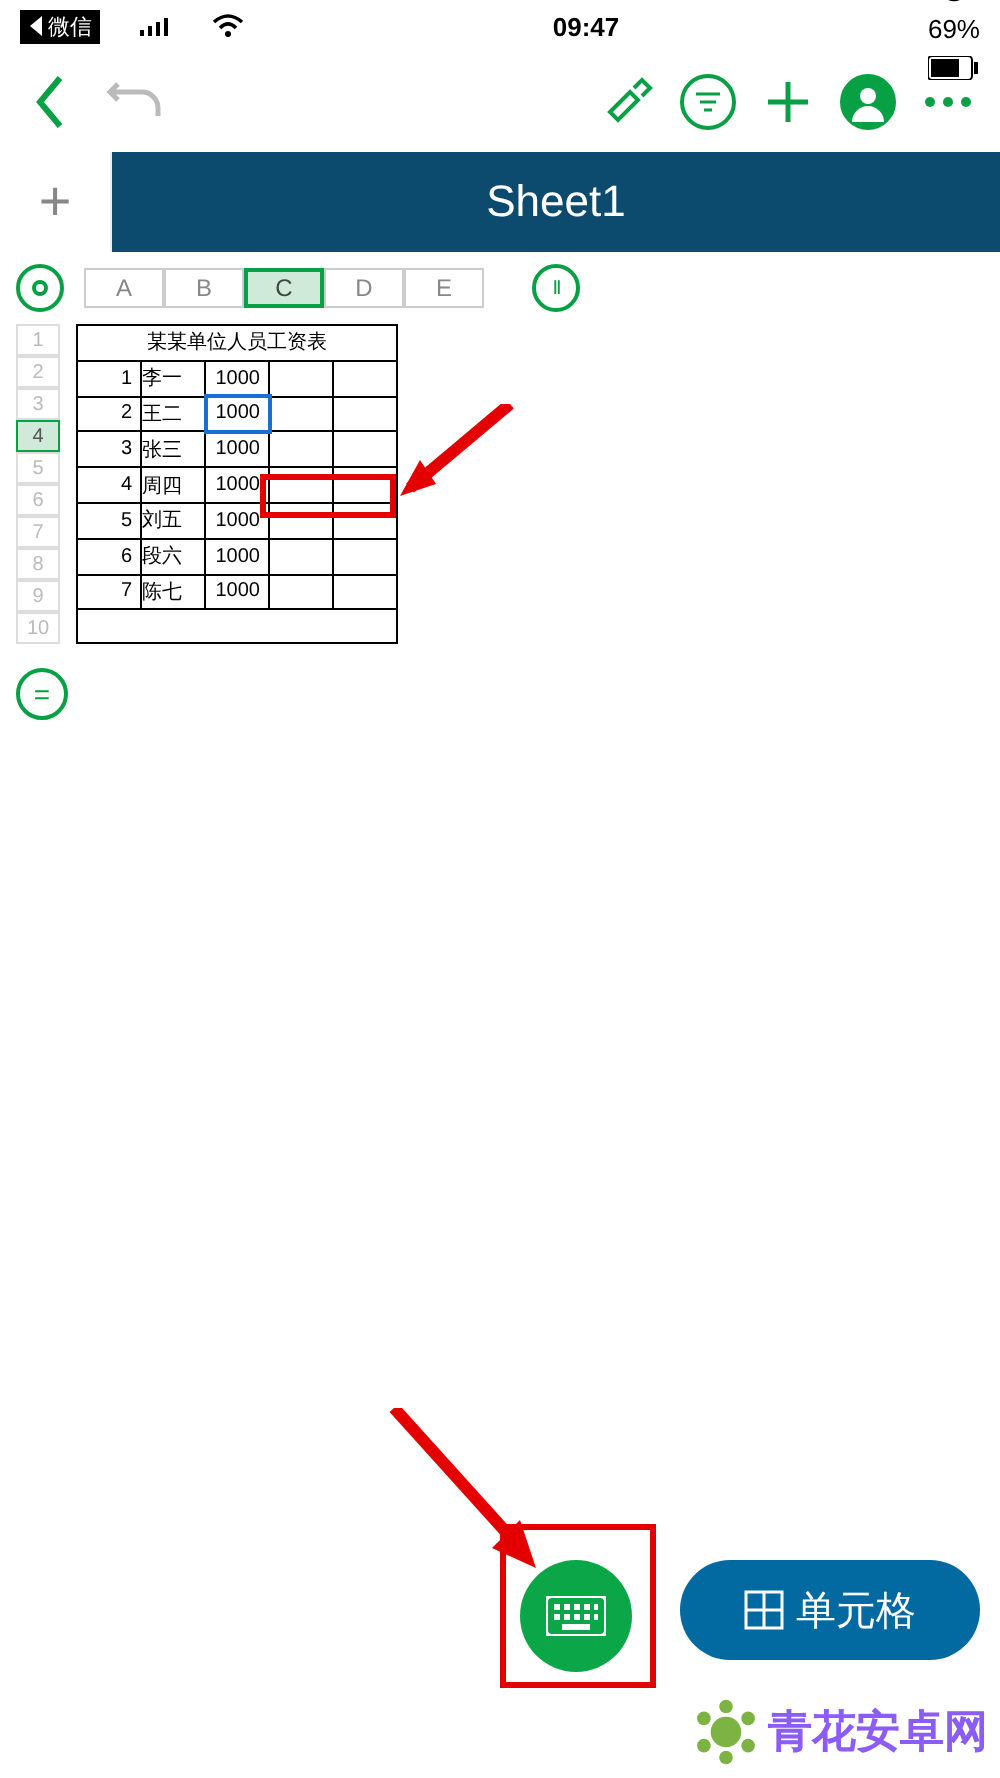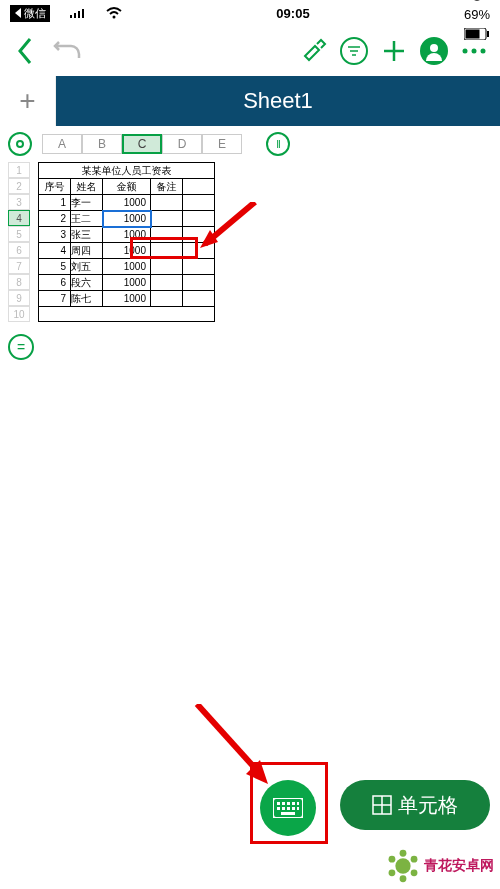--- a/index.html
+++ b/index.html
@@ -50,25 +50,25 @@
 .mini-table .name { text-align:left; padding-left:0;}
 
 
 .anno-box { position:absolute; border:3px solid #e40000; pointer-events:none;}
 
 
 .eq-btn { margin: 12px 8px; width:26px; height:26px; border:2px solid #07a045; border-radius:50%; display:flex; align-items:center; justify-content:center; color:#07a045; font-size:14px;}
 
 
 .float1 { position:absolute; left:260px; top:780px; width:56px; height:56px; border-radius:28px; background:#0aa648; display:flex; align-items:center; justify-content:center;}
-.float2 { position:absolute; left:340px; top:780px; width:150px; height:50px; border-radius:25px; background:#15803d; display:flex; align-items:center; justify-content:center; color:#fff; font-size:20px;}
+.float2 { position:absolute; left:340px; top:780px; width:150px; height:50px; border-radius:25px; background:#0369a1; display:flex; align-items:center; justify-content:center; color:#fff; font-size:20px;}
 
 
 .wm { position:absolute; right:6px; bottom:6px; text-align:right; }
-.wm-main { font-size:14px; font-weight:700; color:#be185d; display:flex; align-items:center; justify-content:flex-end; gap:4px;}
+.wm-main { font-size:22px; font-weight:700; color:#8b5cf6; display:flex; align-items:center; justify-content:flex-end; gap:4px;}
 .wm-url { font-size:13px; color:#888; letter-spacing:1px;}
 .wm-logo { width:34px; height:34px; }
 
 svg { display:block; }
 </style>
 </head>
 <body>
 
 <div class="status-bar">
   <div class="status-left">
@@ -87,21 +87,21 @@
         </svg>
     </span>
     <span>
       <svg width="16" height="12">
           <path d="M1 4 Q8 -2 15 4" stroke="#000" fill="none" stroke-width="1.8"></path>
           <path d="M4 7 Q8 3 12 7" stroke="#000" fill="none" stroke-width="1.8"></path>
           <circle cx="8" cy="10" r="1.5"></circle>
         </svg>
     </span>
   </div>
-  <div class="status-time">09:05</div>
+  <div class="status-time">09:47</div>
   <div class="status-right">
     <span>
       <svg width="14" height="14">
           <circle cx="7" cy="7" r="6" fill="none" stroke="#000" stroke-width="1.3"></circle>
           <rect x="5" y="5" width="4" height="4" fill="#000"></rect>
         </svg>
     </span>
     <span>69%</span>
     <span>
       <svg width="26" height="12">
@@ -195,27 +195,20 @@
     <div class="rown">8</div>
     <div class="rown">9</div>
     <div class="rown">10</div>
   </div>
 
   <table class="mini-table" style="position:relative;">
     <tbody>
         <tr>
           <td colspan="5" class="title">某某单位人员工资表</td>
         </tr>
-    <tr class="hdr">
-      <td>序号</td>
-      <td>姓名</td>
-      <td style="min-width:48px;">金额</td>
-      <td>备注</td>
-      <td style="min-width:28px;"></td>
-    </tr>
     <tr>
           <td class="num">1</td>
           <td class="name">李一</td>
           <td class="num">1000</td>
           <td></td>
           <td></td>
         </tr>
     <tr>
           <td class="num">2</td>
           <td class="name">王二</td>

